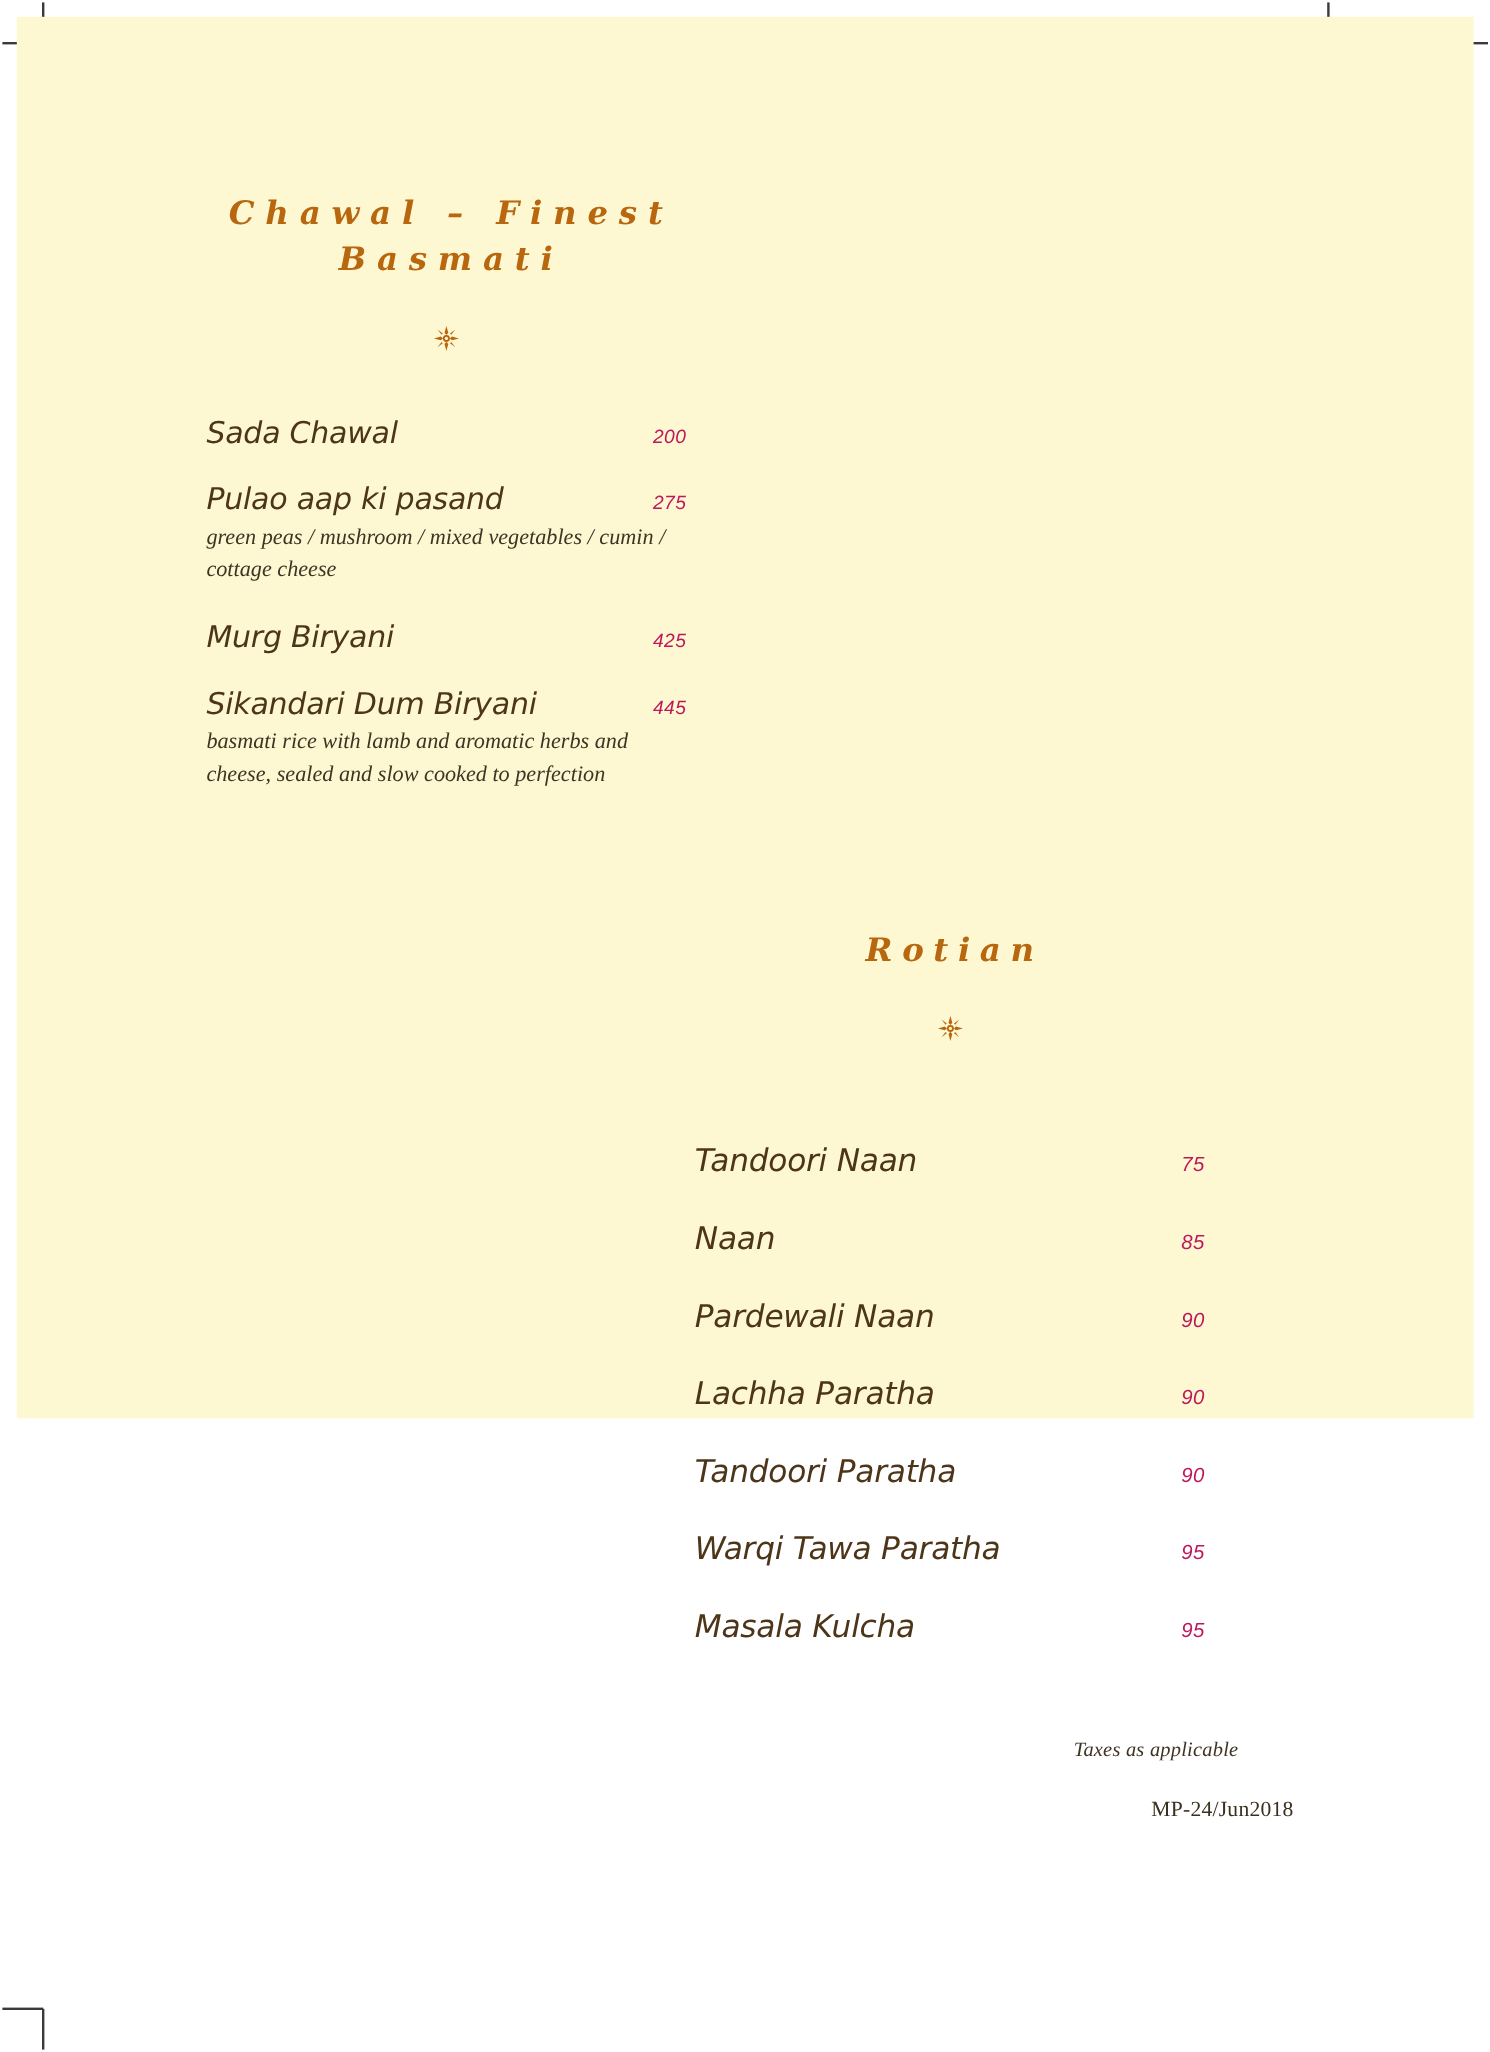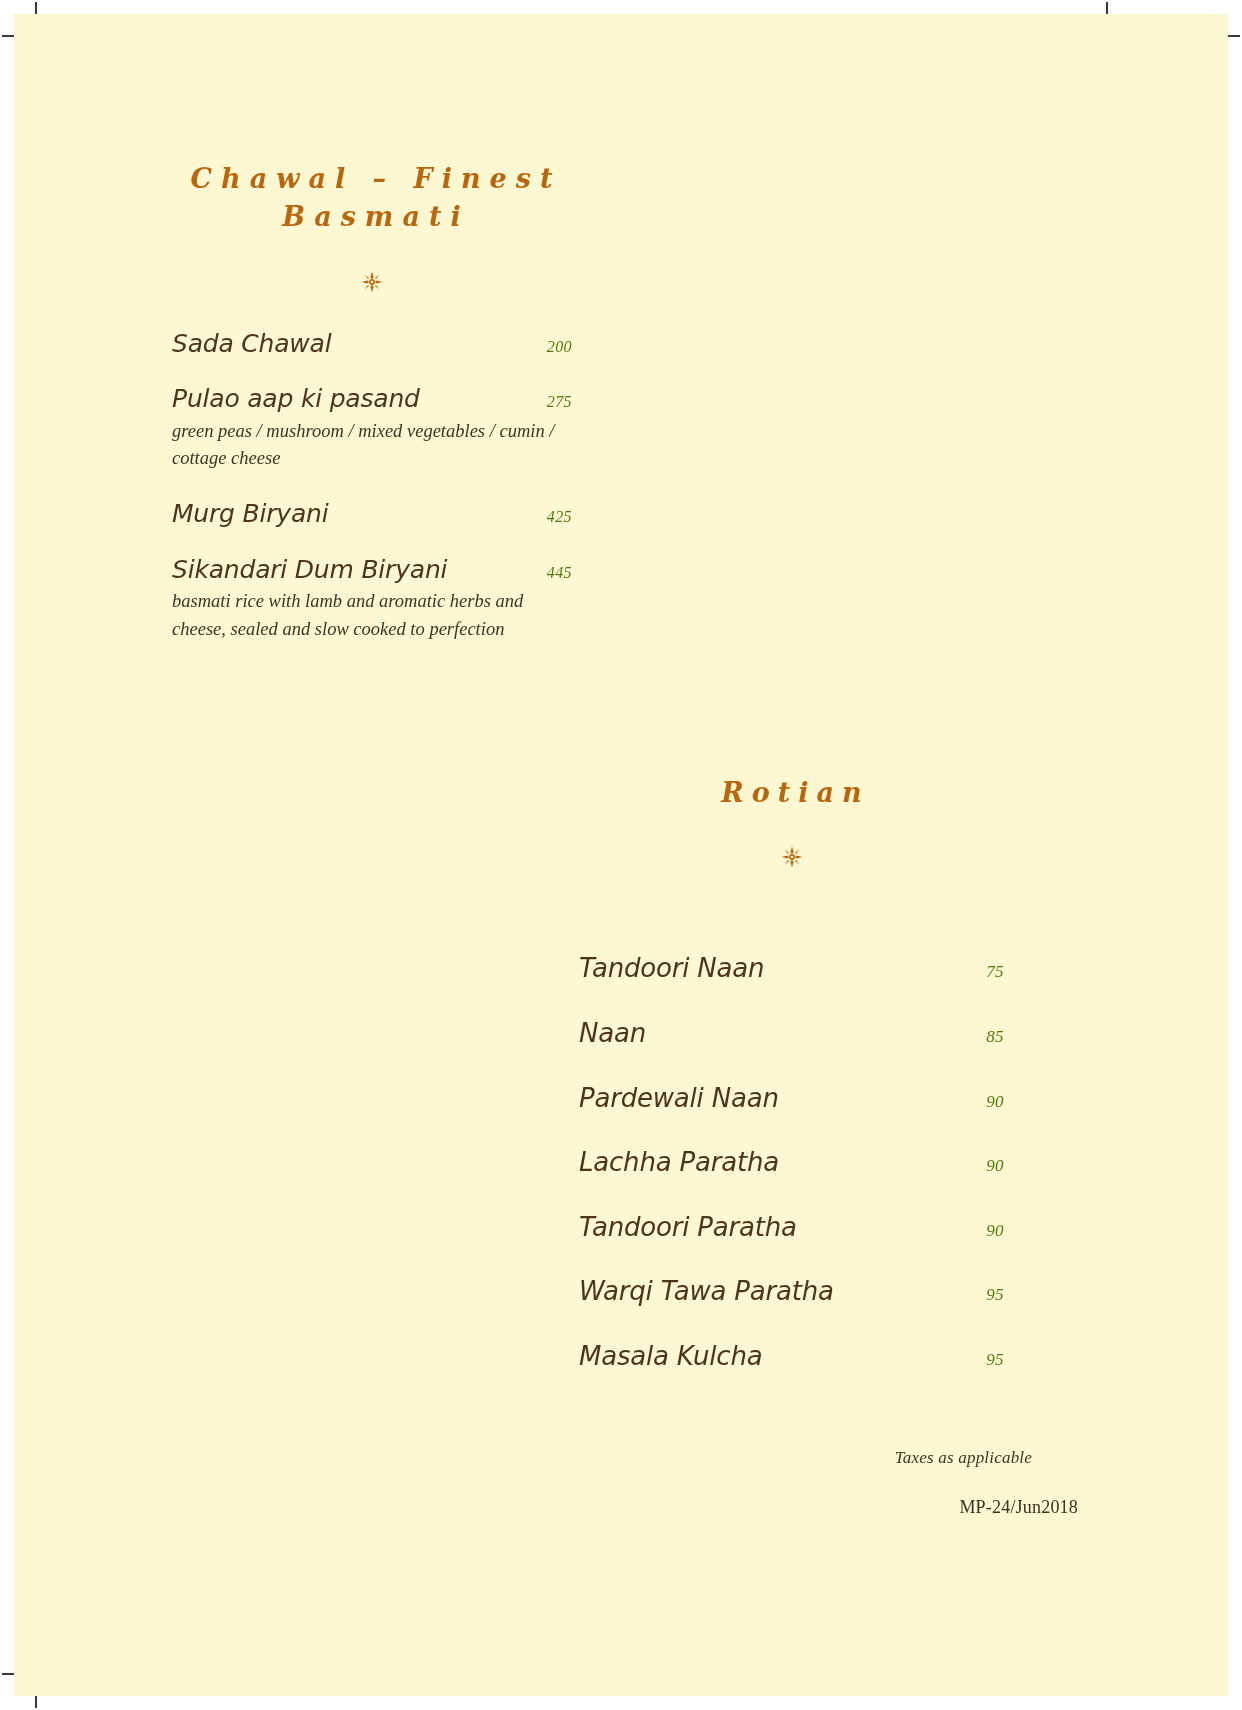--- a/index.html
+++ b/index.html
@@ -29,21 +29,21 @@
   .crop.tr-h { left: 1206px; top: 35px; }
   .crop.bl-v { left: 35px;   top: 1674px; }
   .crop.bl-h { left: 2px;    top: 1673px; }
 
   
   .page {
     position: absolute;
     left: 14px;
     top: 14px;
     width: 1214px;
-    height: 1682px;
+    height: 1168px;
     background: #fdf8d2;
   }
 
   .sheet {
     position: absolute;
     inset: 0;
   }
 
   
   .col-left {
@@ -77,21 +77,21 @@
   .ornament {
     display: block;
     margin: 34px auto 0;
     width: 22px;
     height: 22px;
   }
   .ornament svg { display: block; }
 
   
   .items {
-    margin-top: 37px;
+    margin-top: 54px;
   }
   .item {
     position: relative;
     margin-bottom: 28px;
   }
   .item:last-child { margin-bottom: 0; }
 
   .item-head {
     display: flex;
     align-items: baseline;
@@ -101,22 +101,22 @@
     color: #4d3519;
     font-family: "DejaVu Sans", "Liberation Sans", sans-serif;
     font-style: italic;
     font-size: 25px;
     font-weight: 400;
     letter-spacing: -0.2px;
     line-height: 1.1;
     white-space: nowrap;
   }
   .item-price {
-    color: #4d7c0f;
-    font-family: Liberation Serif, serif;
+    color: #be185d;
+    font-family: Liberation Sans, sans-serif;
     font-style: italic;
     font-size: 16px;
     letter-spacing: 0.4px;
     padding-left: 14px;
     white-space: nowrap;
   }
   .item-desc {
     color: #3f3424;
     font-family: "Liberation Serif", serif;
     font-style: italic;

